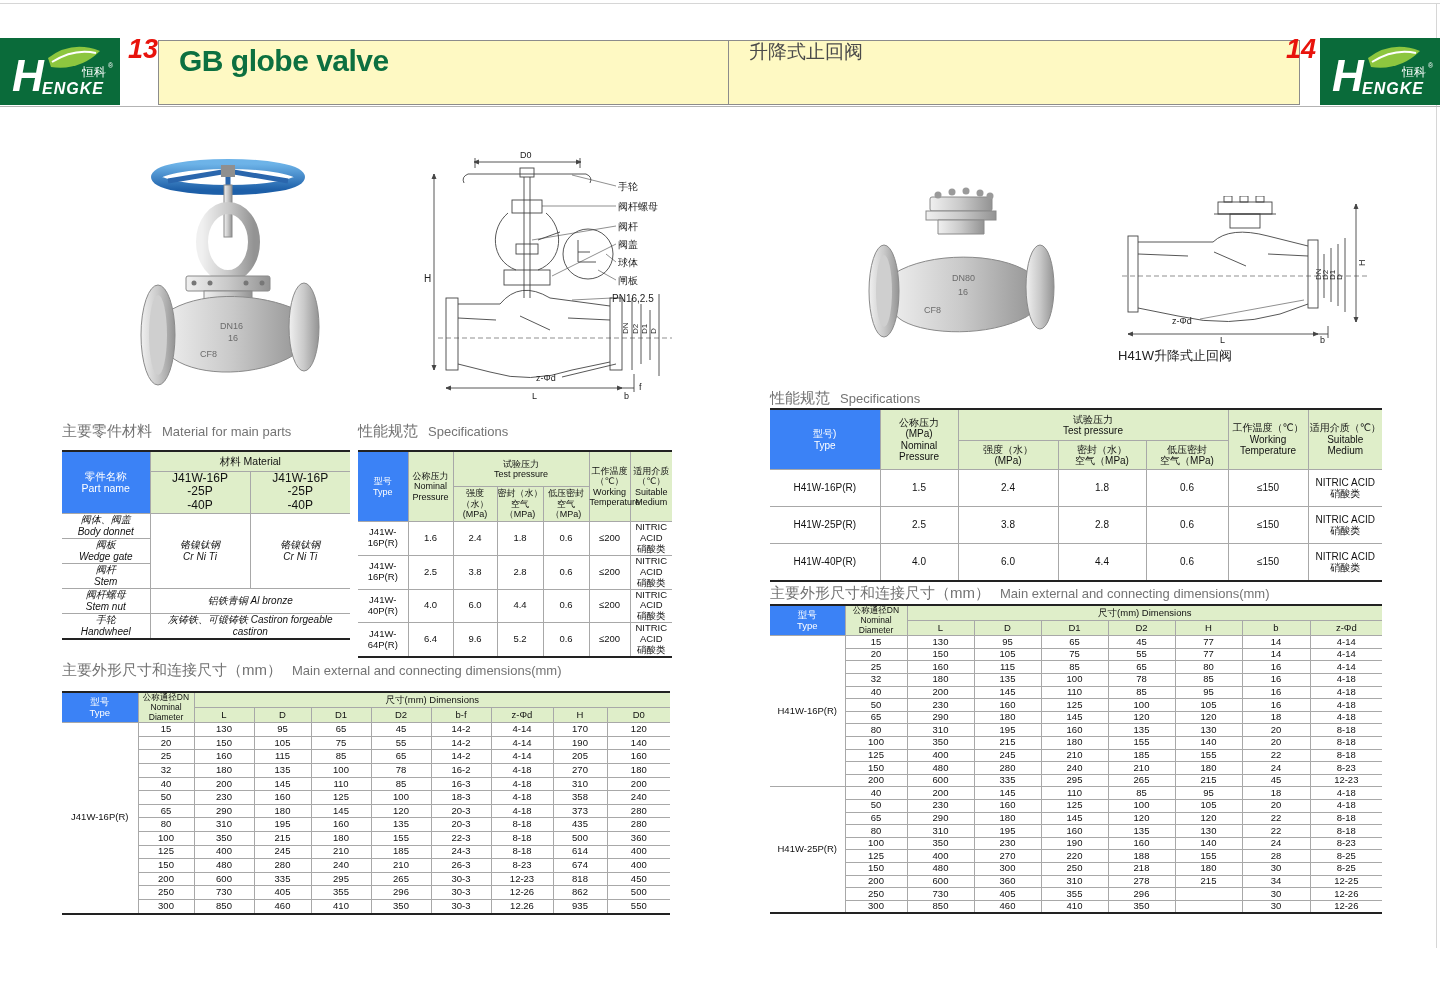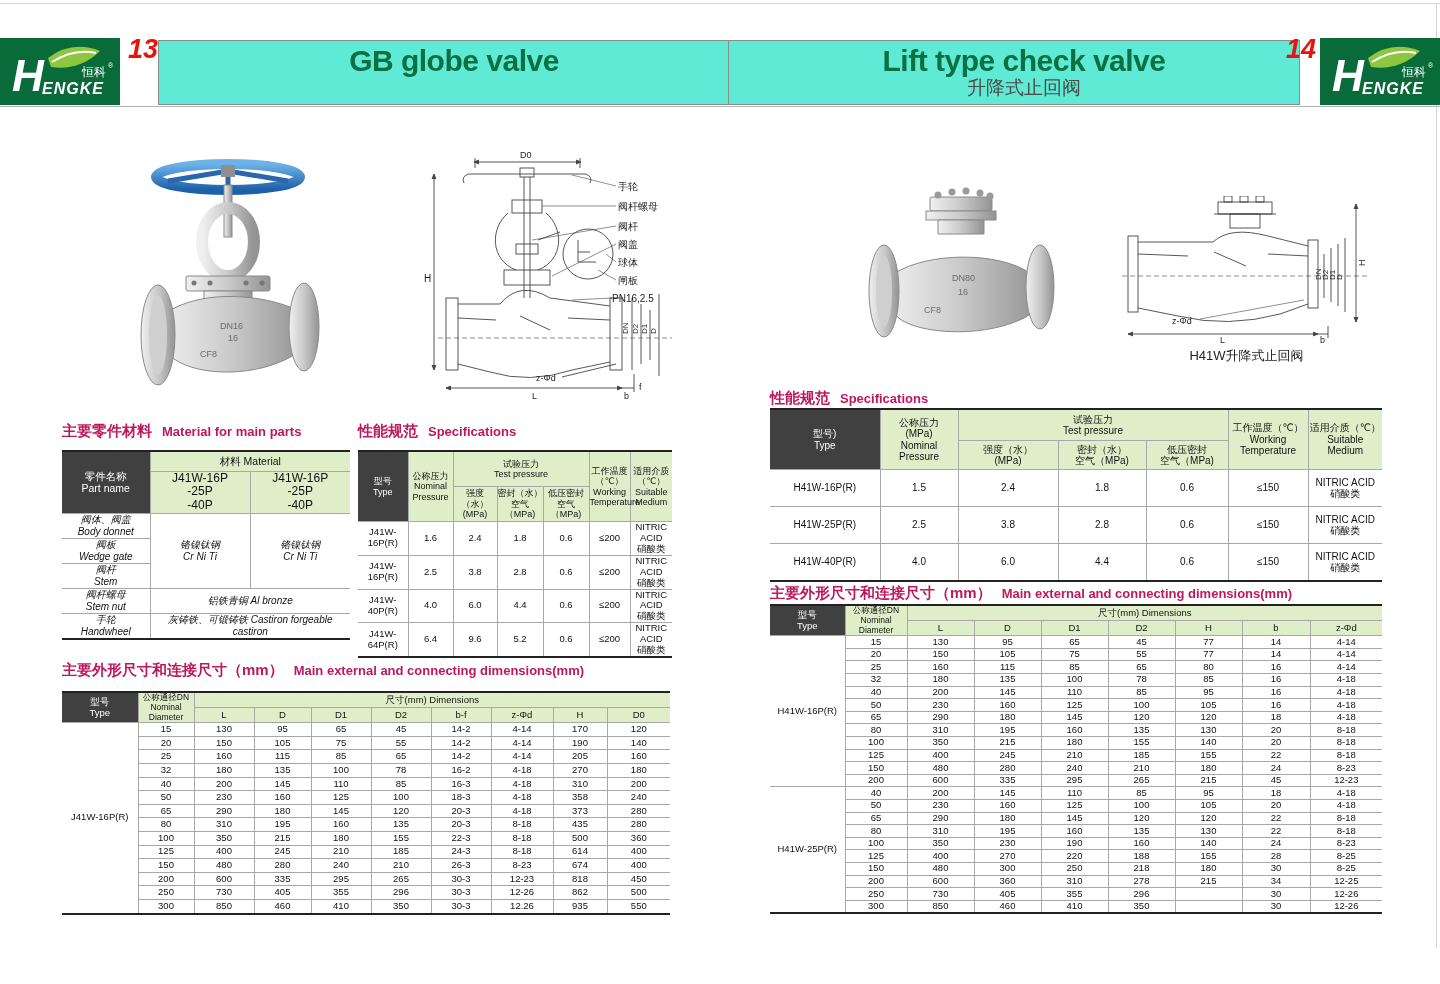--- a/index.html
+++ b/index.html
@@ -6,36 +6,36 @@
   body{width:1440px;height:984px;position:relative;background:#fff;
        font-family:"Liberation Sans","DejaVu Sans",sans-serif;color:#111;overflow:hidden;}
   .abs{position:absolute;}
   
   .edge-top{left:0;top:3px;width:1440px;height:1px;background:#d6d6d6;}
   .edge-right{left:1436px;top:3px;width:1px;height:945px;background:#d6d6d6;}
   .header-rule{left:0;top:106px;width:1440px;height:1px;background:#b3b3b3;}
   
   .logo-box{width:120px;height:67px;background:#0a6b3a;}
   .pageno{font-size:27px;font-weight:bold;font-style:italic;color:#e8130c;line-height:1;}
-  .titlebox{width:550px;height:63px;border:1px solid #8c8c8c;background:#5eead4;padding-left:20px;box-sizing:content-box;text-align:center;}
+  .titlebox{width:550px;height:63px;border:1px solid #8c8c8c;background:#fef9c3;padding-left:20px;box-sizing:content-box;}
   .title-en{color:#0c7040;font-size:30px;font-weight:bold;letter-spacing:-0.5px;line-height:1.05;margin-top:4px;}
   .title-cn{color:#4a4a4a;font-size:19px;line-height:1.2;}
   
-  .sec-title{color:#be185d;font-weight:bold;white-space:nowrap;}
+  .sec-title{color:#737373;font-weight:normal;white-space:nowrap;}
   .sec-title .cn{font-size:15px;}
   .sec-title .en{font-size:13px;margin-left:10px;}
   
   table.tbl{border-collapse:collapse;table-layout:fixed;
     border-top:2px solid #222;border-bottom:2px solid #222;}
   .tbl th,.tbl td{border:1px solid #a8a8a8;text-align:center;vertical-align:middle;
     padding:0;white-space:pre-line;font-weight:normal;line-height:1.15;}
   .tbl tr>*:first-child{border-left:0;}
   .tbl tr>*:last-child{border-right:0;}
   .hd{background:#dfeec9;}
-  .hdd{background:#404040;color:#fff;font-weight:bold;}
+  .hdd{background:#3b82f6;color:#fff;font-weight:bold;}
   
   #mat-table{width:288px;font-size:10px;}
   #mat-table .r1{height:20px;font-size:10.5px;}
   #mat-table .r2{height:38px;font-size:12px;}
   #mat-table tbody td{height:24px;font-style:italic;}
   
   #spec-left{width:314px;font-size:10px;}
   #spec-left .r1 th{height:34px;font-size:9px;}
   #spec-left .r2 th{height:34px;font-size:9px;}
   #spec-left tbody td{height:26px;font-size:9.5px;}
@@ -50,21 +50,21 @@
   #dims-left tbody td{height:12.6px;font-size:9.5px;}
   #dims-right{width:612px;font-size:9.5px;}
   #dims-right thead .g{height:15px;font-size:9.5px;}
   #dims-right thead .s th{height:13px;font-size:9.5px;}
   #dims-right tbody td{height:11.6px;font-size:9.5px;}
   .dnhead{font-size:8.5px !important;}
   #dims-right tbody.sec2{border-top:1px solid #666;}
   .typecell{background:#fff;font-size:9.5px;}
   
   svg text{font-family:"Liberation Sans","DejaVu Sans",sans-serif;}
-  .caption{font-size:13px;color:#222;text-align:center;}
+  .caption{font-size:13px;color:#222;}
 </style>
 </head>
 <body>
 
 <div class="abs edge-top"></div>
 <div class="abs edge-right"></div>
 <div class="abs header-rule"></div>
 
 <div class="abs logo-box" style="left:0;top:38px;">
   <svg width="120" height="67" viewBox="0 0 120 67">
@@ -75,21 +75,20 @@
     <text x="82" y="38" font-size="12" fill="#fff">恒科</text>
     <text x="108" y="30" font-size="7" fill="#fff">®</text>
   </svg>
 </div>
 <div class="abs pageno" style="left:128px;top:36px;">13</div>
 <div class="abs titlebox" style="left:158px;top:40px;">
   <div class="title-en">GB globe valve</div>
 </div>
 
 <div class="abs titlebox" style="left:728px;top:40px;">
-  <div class="title-en">Lift type check valve</div>
   <div class="title-cn">升降式止回阀</div>
 </div>
 <div class="abs pageno" style="left:1286px;top:36px;">14</div>
 <div class="abs logo-box" style="left:1320px;top:38px;">
   <svg width="120" height="67" viewBox="0 0 120 67">
     <path d="M48,20 Q72,2 100,13 Q80,33 51,29 Z" fill="#8dc63f"></path>
     <path d="M52,24 Q74,10 96,15" stroke="#fff" stroke-width="2" fill="none"></path>
     <text x="12" y="53" font-size="44" font-style="italic" font-weight="bold" fill="#fff">H</text>
     <text x="42" y="56" font-size="16" font-style="italic" font-weight="bold" fill="#fff" letter-spacing="1">ENGKE</text>
     <text x="82" y="38" font-size="12" fill="#fff">恒科</text>

